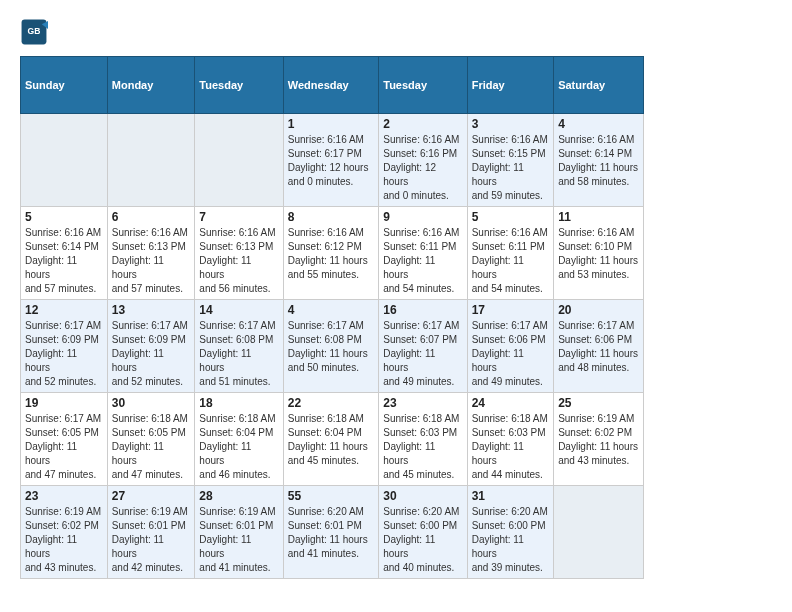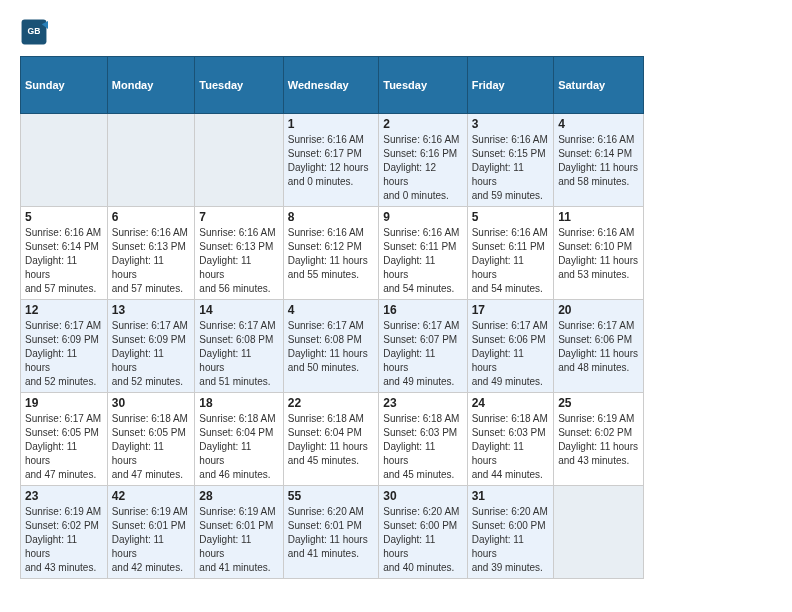--- a/index.html
+++ b/index.html
@@ -320,21 +320,21 @@
         </tr>
         <tr class="row-shaded">
           <td>
             <div class="day-num">23</div>
             <div class="day-info" style="white-space: pre-line;">Sunrise: 6:19 AM
 Sunset: 6:02 PM
 Daylight: 11 hours
 and 43 minutes.</div>
           </td>
           <td>
-            <div class="day-num">42</div>
+            <div class="day-num">27</div>
             <div class="day-info" style="white-space: pre-line;">Sunrise: 6:19 AM
 Sunset: 6:01 PM
 Daylight: 11 hours
 and 42 minutes.</div>
           </td>
           <td>
             <div class="day-num">28</div>
             <div class="day-info" style="white-space: pre-line;">Sunrise: 6:19 AM
 Sunset: 6:01 PM
 Daylight: 11 hours

